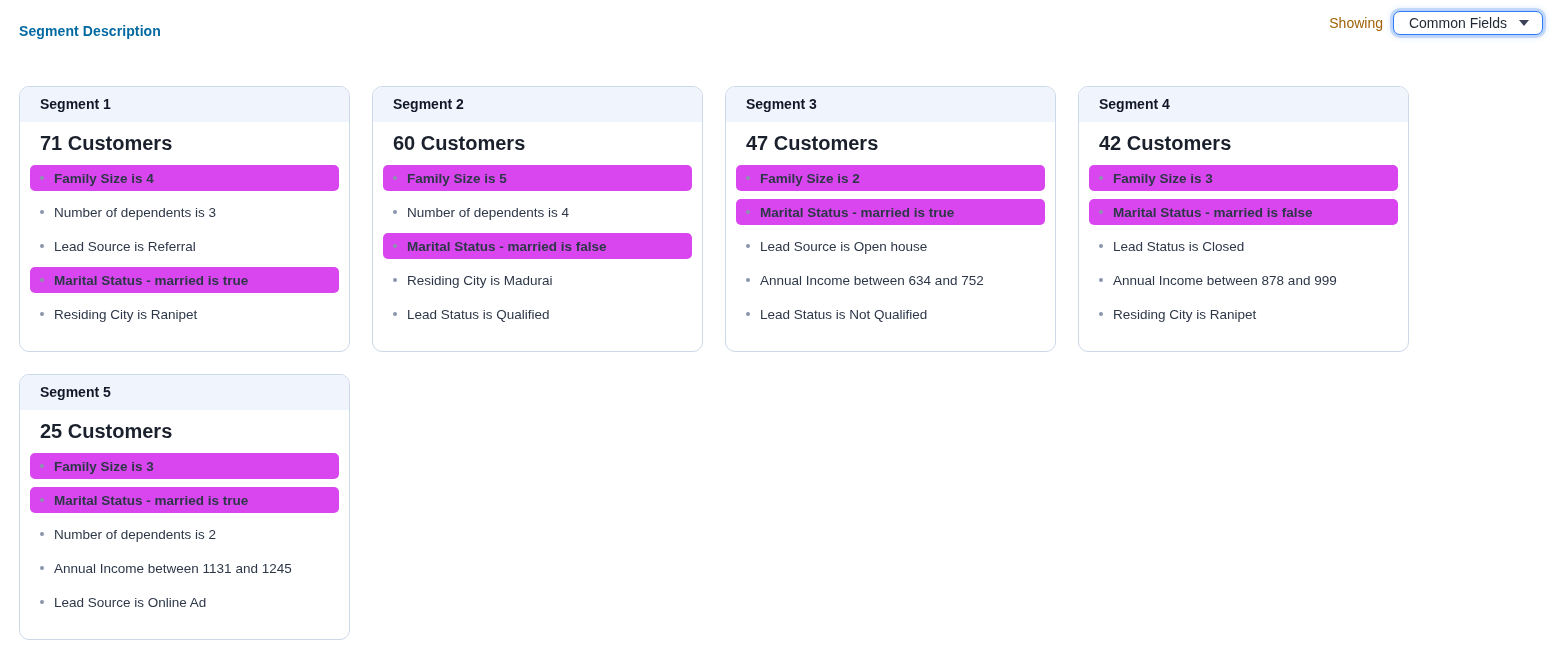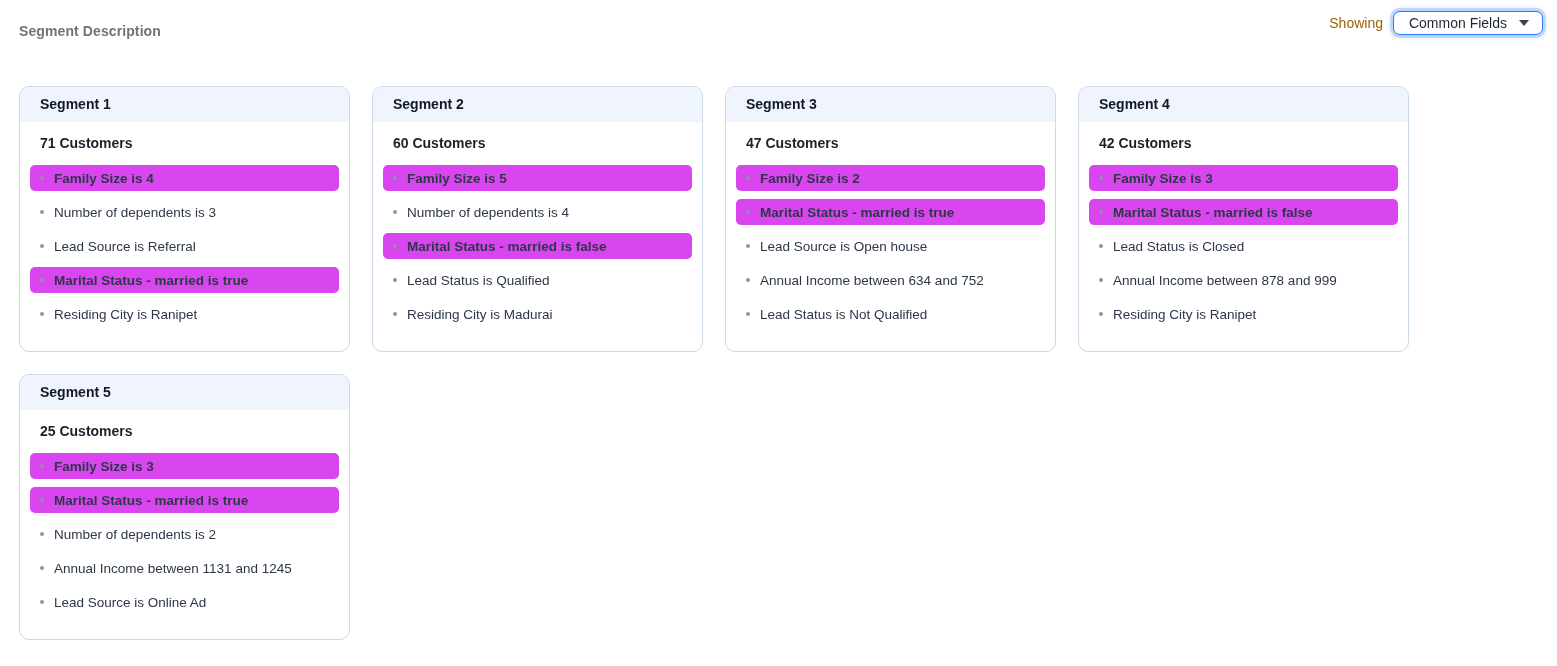--- a/index.html
+++ b/index.html
@@ -28,21 +28,21 @@
     display: flex;
     align-items: center;
   }
   .page-title {
     position: absolute;
     left: 19px;
     top: 23px;
     font-size: 14px;
     font-weight: bold;
     letter-spacing: 0.1px;
-    color: #737373;
+    color: #0369a1;
     line-height: 17px;
   }
   .showing-wrap {
     position: absolute;
     right: 14px;
     top: 11px;
     display: flex;
     align-items: center;
     gap: 10px;
   }
@@ -111,21 +111,21 @@
     font-size: 14px;
     font-weight: bold;
     color: #101828;
     line-height: 17px;
   }
   .card-body {
     padding: 13px 10px 24px 10px;
     flex: 1 1 auto;
   }
   .customer-count {
-    font-size: 14px;
+    font-size: 20px;
     font-weight: bold;
     color: #1a202c;
     line-height: 17px;
     padding: 0 0 0 10px;
     margin-bottom: 13px;
   }
   .rule-list {
     list-style: none;
     margin: 0;
     padding: 0;
@@ -219,26 +219,26 @@
           <li class="rule-item">
             <span class="rule-bullet"></span>
             <span class="rule-text">Number of dependents is 4</span>
           </li>
           <li class="rule-item highlight">
             <span class="rule-bullet"></span>
             <span class="rule-text">Marital Status - married is false</span>
           </li>
           <li class="rule-item">
             <span class="rule-bullet"></span>
+            <span class="rule-text">Residing City is Madurai</span>
+          </li>
+          <li class="rule-item">
+            <span class="rule-bullet"></span>
             <span class="rule-text">Lead Status is Qualified</span>
           </li>
-          <li class="rule-item">
-            <span class="rule-bullet"></span>
-            <span class="rule-text">Residing City is Madurai</span>
-          </li>
         </ul>
       </div>
     </div>
     <div class="card">
       <div class="card-header">
         <div class="card-header-title">Segment 3</div>
       </div>
       <div class="card-body">
         <div class="customer-count">47 Customers</div>
         <ul class="rule-list">

